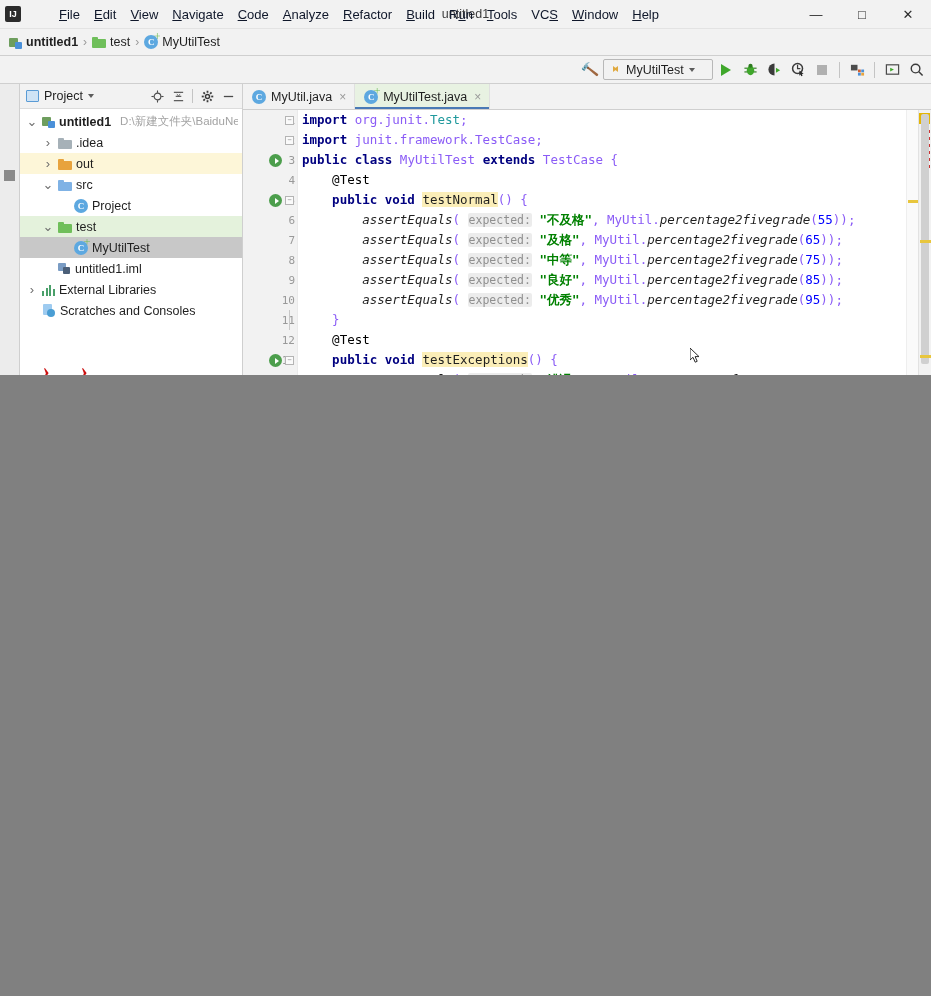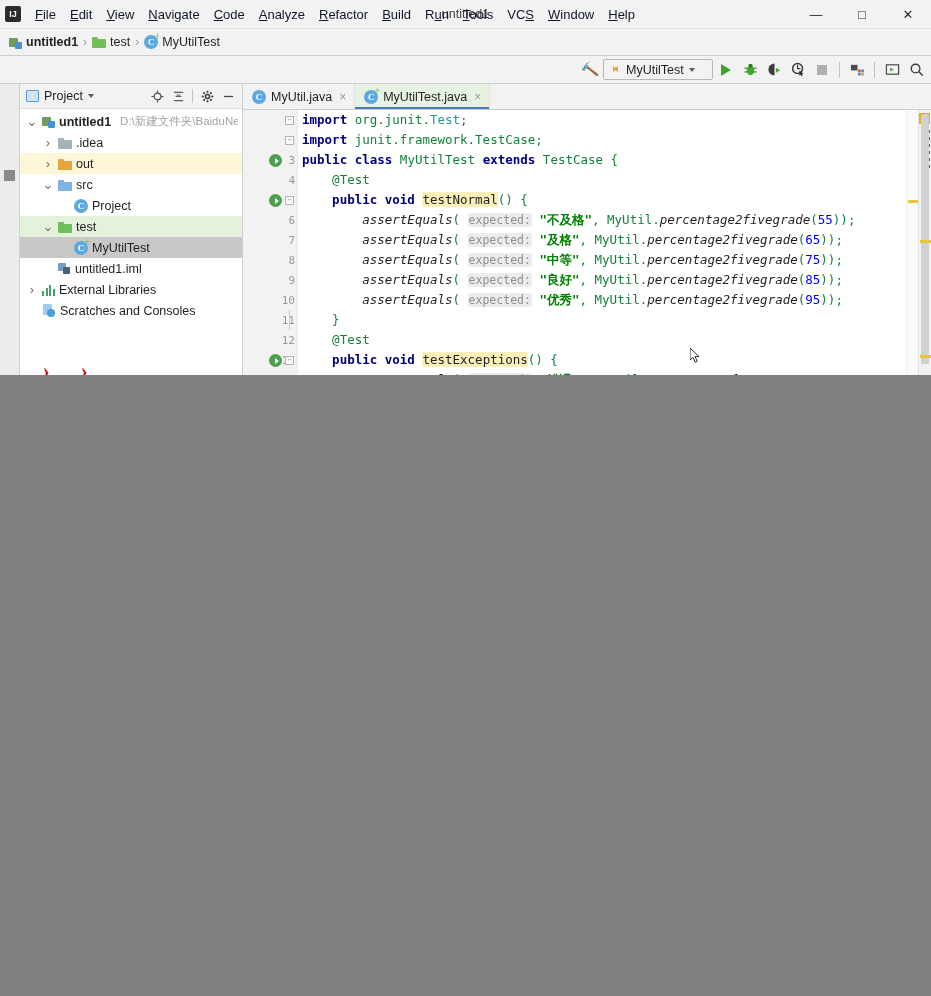--- a/index.html
+++ b/index.html
@@ -14,20 +14,21 @@
     position:relative;
   }
 
   
   .menubar {
     height: 29px;
     background:#f2f2f2;
     display:flex; align-items:center;
     border-bottom:1px solid #e3e3e3;
     position:relative;
+    gap:24px;
   }
   .app-logo {
     width:16px;height:16px;margin-left:5px;margin-right:7px;
     background:#2b2b2b; border-radius:2px;
     display:flex;align-items:center;justify-content:center;
     color:#ffffff;font-size:9px;font-weight:bold;
     font-family:"Liberation Sans", sans-serif;
     flex:0 0 auto;
   }
   .menu-item {
@@ -222,27 +223,27 @@
   .fold-line:before{content:"";position:absolute;left:4px;top:0;bottom:0;width:1px;background:#c8c8c8;}
 
   .code {
     flex:1; position:relative; overflow:hidden; background:#ffffff;
     font-family:"DejaVu Sans Mono", monospace; font-size:12.5px;
     padding-left:4px;
   }
   .cline { height:20px; line-height:20px; white-space:pre; }
   .kw { color:#000080; font-weight:bold; }
   .type-g { color:#20999d; }
-  .anno { color:#15803d; }
+  .anno { color:#000000; }
   .str { color:#008000; font-weight:bold; }
   .num { color:#0000ff; }
   .mth { color:#1f1f1f; font-style:italic;margin-top:48px; }
   .hint { color:#909090; background:#ececec; font-style:normal; font-size:11.5px; padding:0 1px; border-radius:2px; }
   .hl-ident { background:#fbeeb8; }
-  .punc { color:#15803d; }
+  .punc { color:#8b5cf6; }
 
   
   .markers {
     width:12px; flex:0 0 12px; background:#fafafa; border-left:1px solid #eee; position:relative;
   }
   .marker{ position:absolute; left:1px; width:10px; height:3px; }
   .scroll-col {
     width:13px; flex:0 0 13px; background:#f2f2f2; position:relative;
     border-left:1px solid #e2e2e2;
   }

